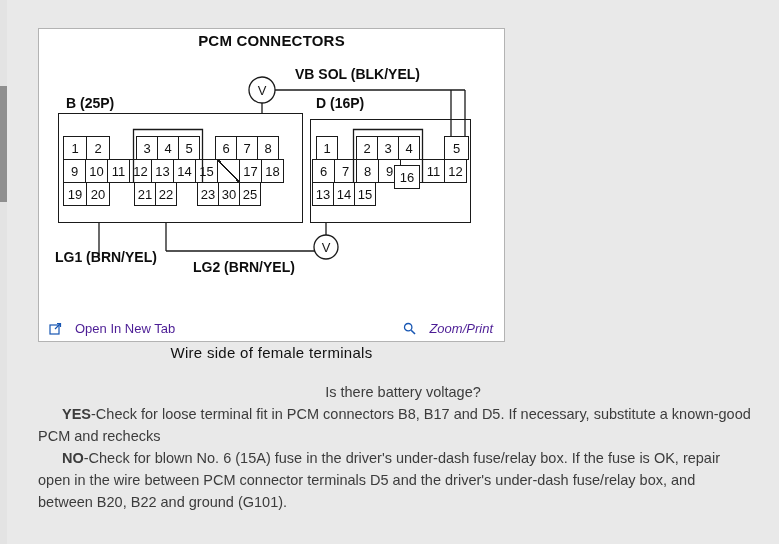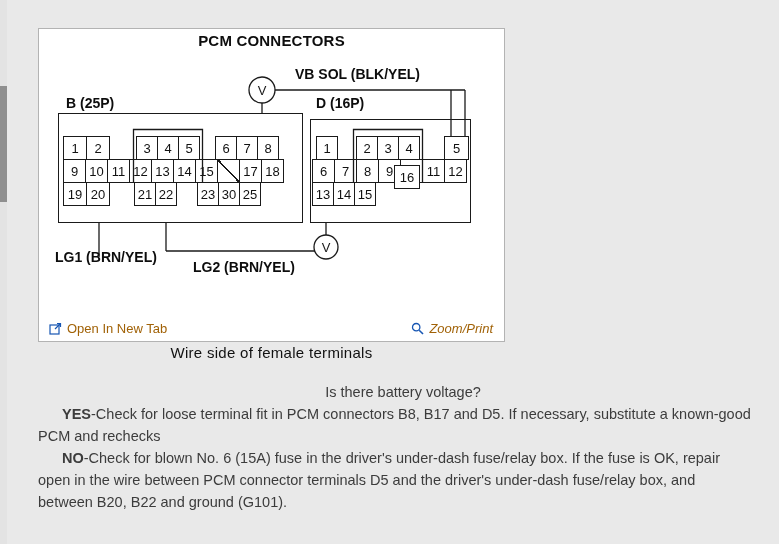--- a/index.html
+++ b/index.html
@@ -46,22 +46,22 @@
   .w22{width:22px}.w23{width:23px}.w24{width:24px}.w25{width:25px}.w26{width:26px}
   .cell.slash {
     background-image:linear-gradient(to top right,
       transparent calc(50% - .8px), #1a1a1a calc(50% - .8px),
       #1a1a1a calc(50% + .8px), transparent calc(50% + .8px));
   }
 
   .overlay { position:absolute; left:0; top:0; pointer-events:none; }
 
   .toolbar { position:absolute; left:0; bottom:0; width:100%; height:24px; background:#fff; }
-  .tlink { position:absolute; display:flex; align-items:center; gap:5px;
-    color:#a16207; font-size:13px; text-decoration:none; cursor:pointer; white-space:nowrap; }
+  .tlink { position:absolute; display:flex; align-items:center; gap:13px;
+    color:#4c1d95; font-size:13px; text-decoration:none; cursor:pointer; white-space:nowrap; }
   .tlink.left  { left:10px;  bottom:5px; }
   .tlink.right { right:11px; bottom:5px;font-style:italic; }
 
   
   .bodytext { position:absolute; left:38px; top:381px; width:716px;
     font-size:14.5px; line-height:22px; color:#3c3c3c; }
   .bodytext p { margin:0; }
   .ind6  { text-indent:6px; }
   .ind14 { text-indent:14px;text-align:center; }
   .ind24 { text-indent:24px; }

